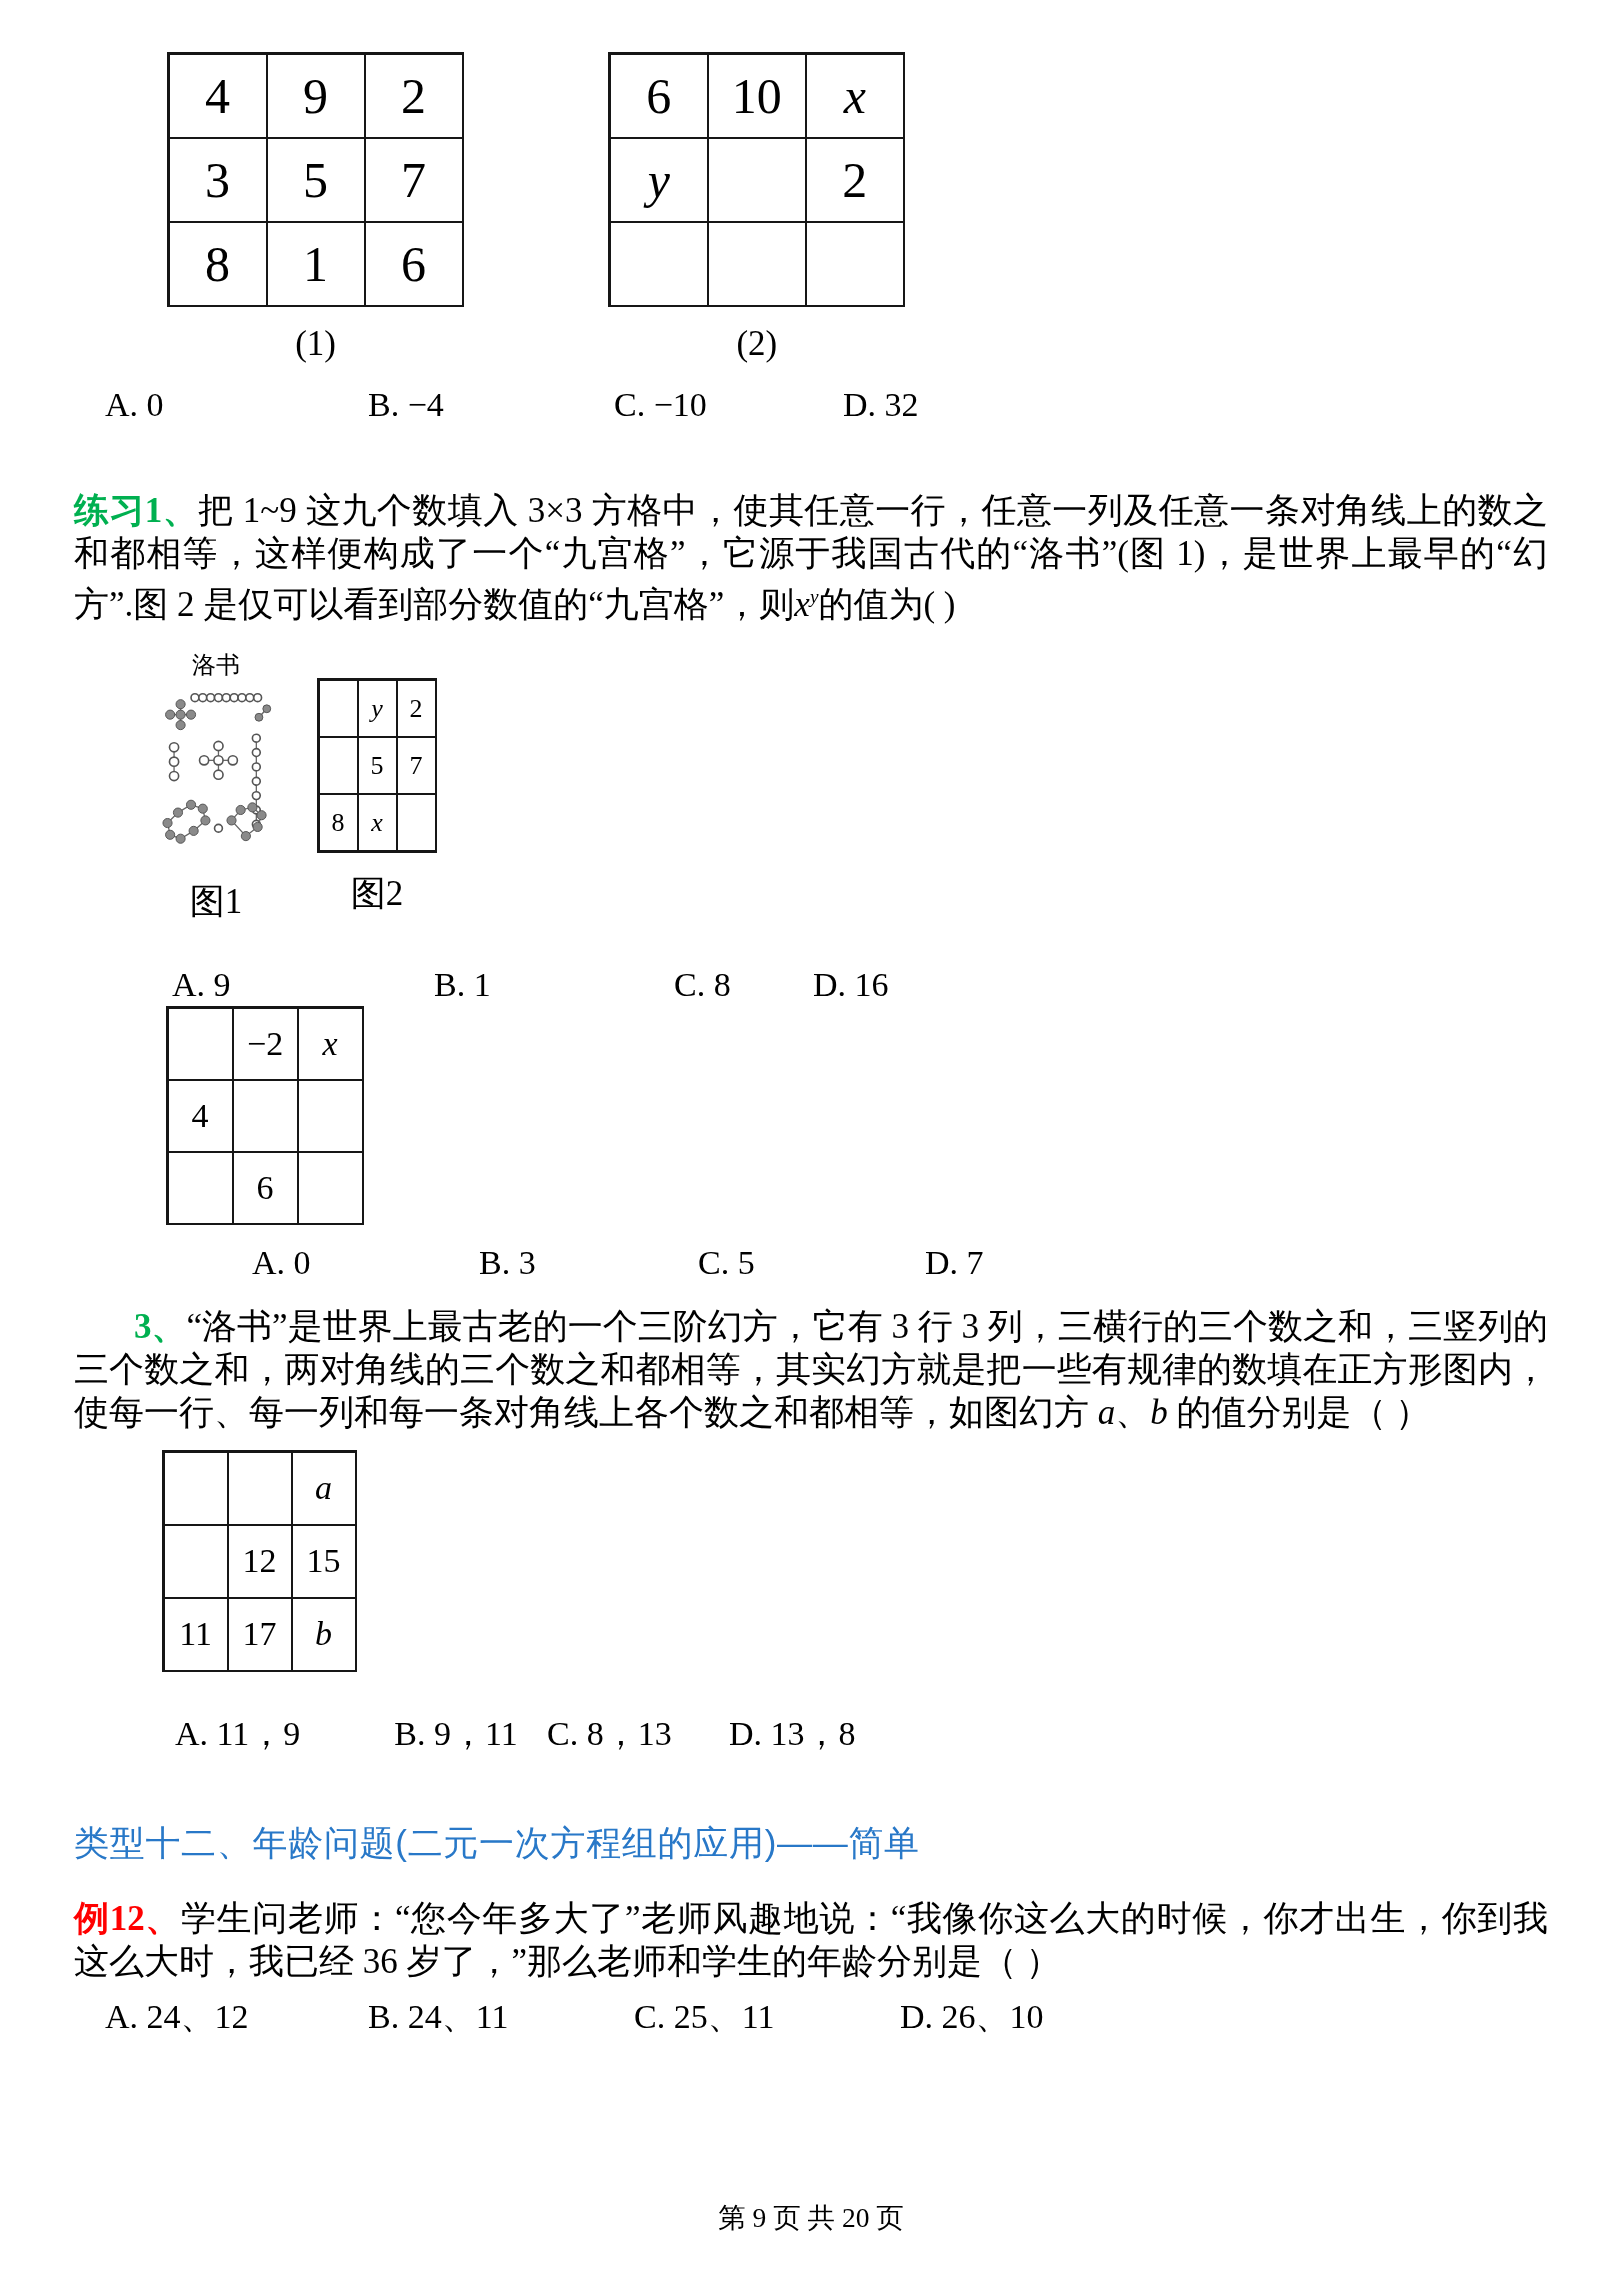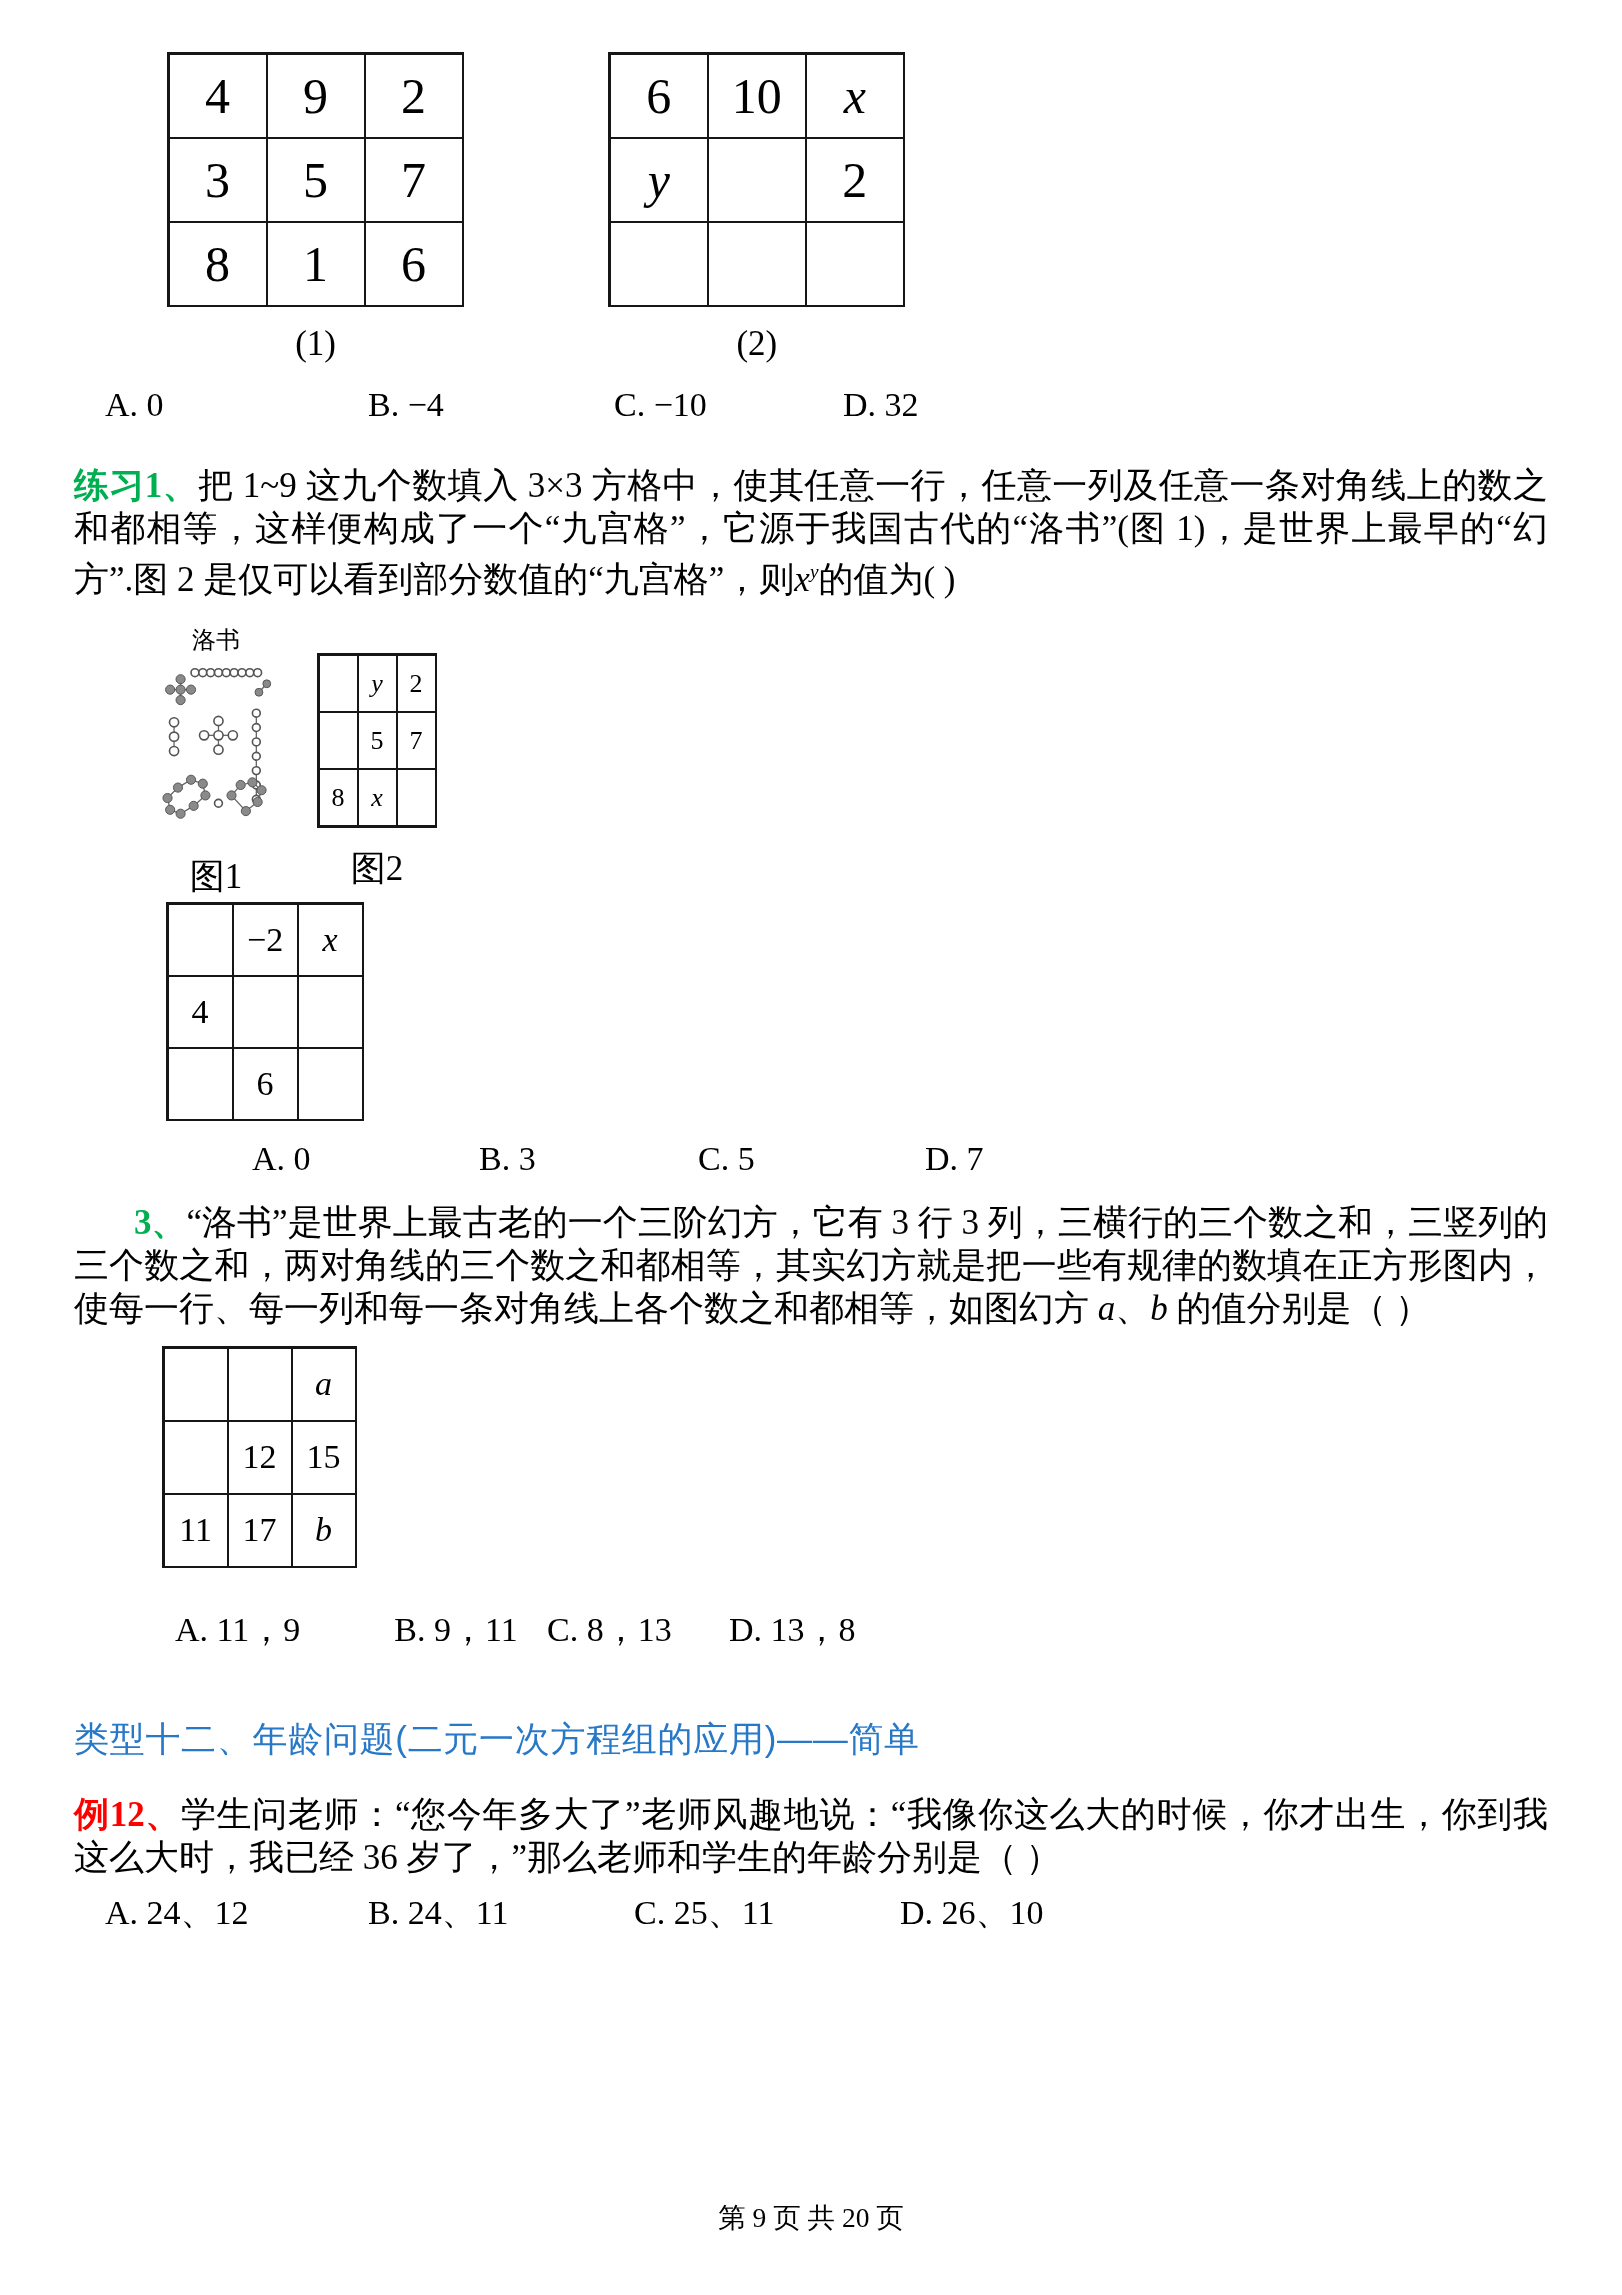--- a/index.html
+++ b/index.html
@@ -41,21 +41,21 @@
   .row-prev .o1{width:263px;} .row-prev .o2{width:246px;} .row-prev .o3{width:229px;}
   .row-ex1{margin-top:41px;padding-left:98px;}
   .row-ex1 .o1{width:262px;} .row-ex1 .o2{width:240px;} .row-ex1 .o3{width:139px;}
   .row-q2{margin-top:18.3px;padding-left:178px;}
   .row-q2 .o1{width:227px;} .row-q2 .o2{width:219px;} .row-q2 .o3{width:227px;}
   .row-q3{margin-top:39px;padding-left:101px;}
   .row-q3 .o1{width:190px;} .row-q3 .o2{width:182px;text-align:center;} .row-q3 .o3{width:182px;}
   .row-ex12{margin-top:10.5px;padding-left:31px;}
   .row-ex12 .o1{width:263px;} .row-ex12 .o2{width:266px;} .row-ex12 .o3{width:266px;}
   
-  .sec-ex1{margin-top:40px;}
+  .sec-ex1{margin-top:65px;}
   .sec-q2{margin-top:55px;}
   .grid-q2{margin-top:2.6px;margin-left:92px;}
   .sec-q3{margin-top:23.6px;}
   .grid-q3{margin-top:15.7px;margin-left:88px;}
   .sec-ex12{margin-top:30px;}
   .footer{position:absolute;bottom:59px;left:0;right:0;text-align:center;font-size:27.5px;}
   
   .luoshu-svg .op{fill:#fff;stroke:#555;stroke-width:2.5;}
   .luoshu-svg .fl{fill:#8a8a8a;stroke:#555;stroke-width:1.5;}
   .luoshu-svg .ln{stroke:#666;stroke-width:2;fill:none;}
@@ -188,20 +188,26 @@
         <div class="cell">5</div>
         <div class="cell">7</div>
         <div class="cell">8</div>
         <div class="cell var">x</div>
         <div class="cell"></div>
       </div>
       <div class="figcap">图2</div>
     </div>
   </div>
 
+  <div class="opt-row row-ex1">
+    <span class="opt o1">A. 9</span>
+    <span class="opt o2">B. 1</span>
+    <span class="opt o3">C. 8</span>
+    <span class="opt o4">D. 16</span>
+  </div>
 
 
   <div class="msq msq-md2 grid-q2">
     <div class="cell"></div>
     <div class="cell">−2</div>
     <div class="cell var">x</div>
     <div class="cell">4</div>
     <div class="cell"></div>
     <div class="cell"></div>
     <div class="cell"></div>

